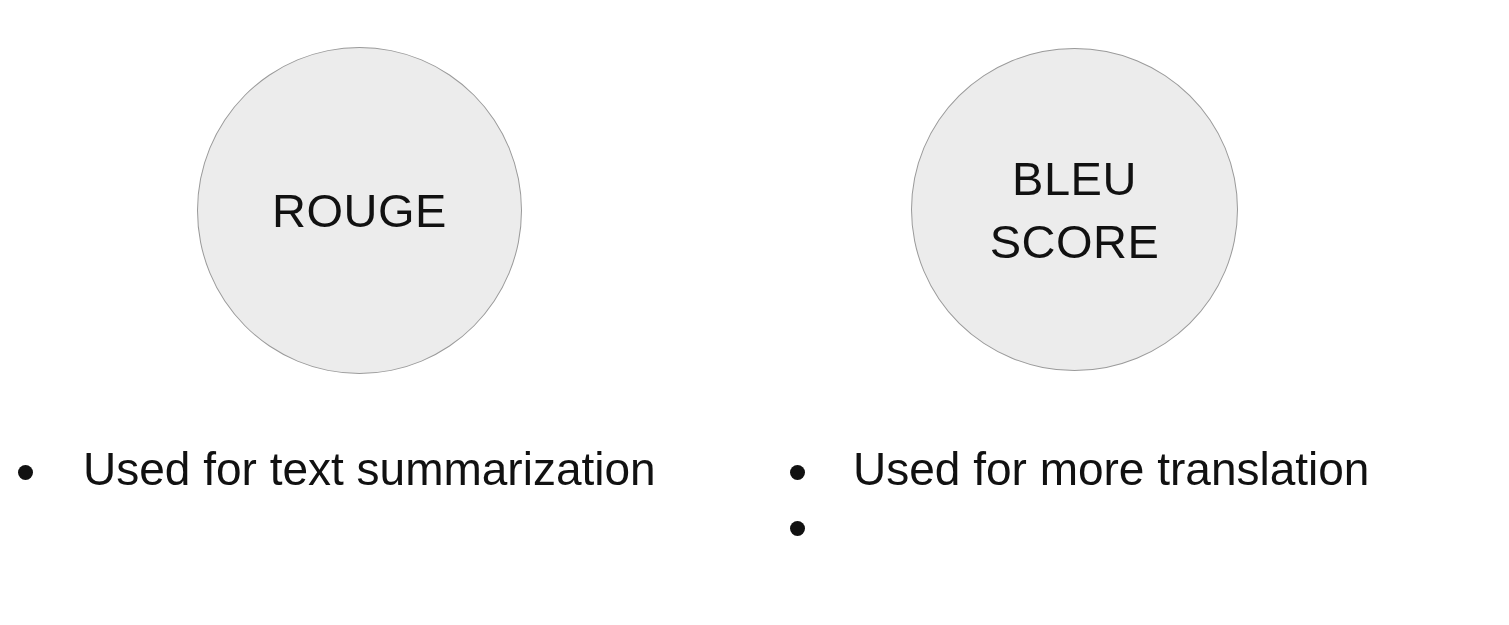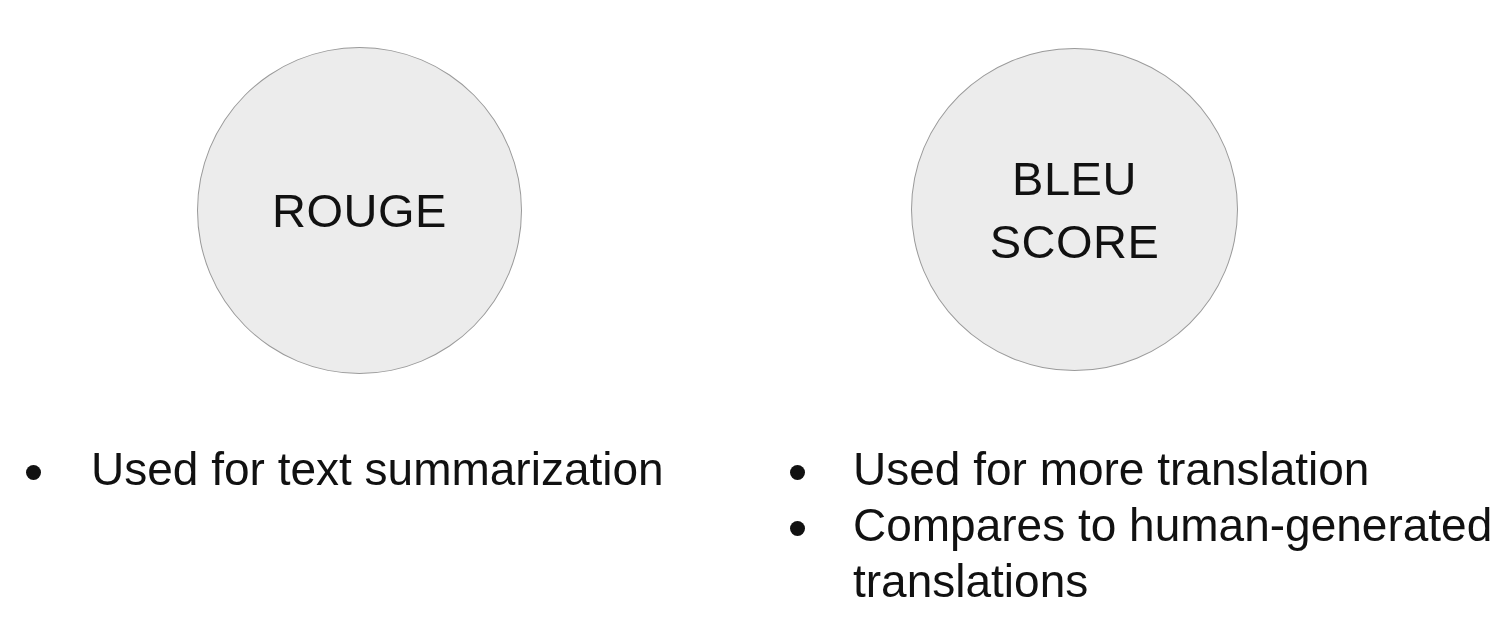--- a/index.html
+++ b/index.html
@@ -52,21 +52,21 @@
     position: absolute;
     top: 441px;
     margin: 0;
     padding: 0;
     list-style: none;
     font-size: 46px;
     line-height: 56px;
     color: var(--text, #111111);
   }
   ul.bullets.left-list {
-    left: 26px;
+    left: 18px;
     width: 682px;
   }
   ul.bullets.right-list {
     left: 790px;
     width: 718px;
   }
   .bullets li {
     position: relative;
     margin: 0;
   }
@@ -105,17 +105,16 @@
     </span>
   </div>
 
   <ul class="bullets right-list">
     <li>
       <span class="bullet-dot"></span>
       <span class="li-text">Used for more translation</span>
     </li>
     <li>
       <span class="bullet-dot"></span>
-      <span class="li-text">Compares to human-generated translations</span>
     </li>
   </ul>
 
 </div>
 
 </body></html>

